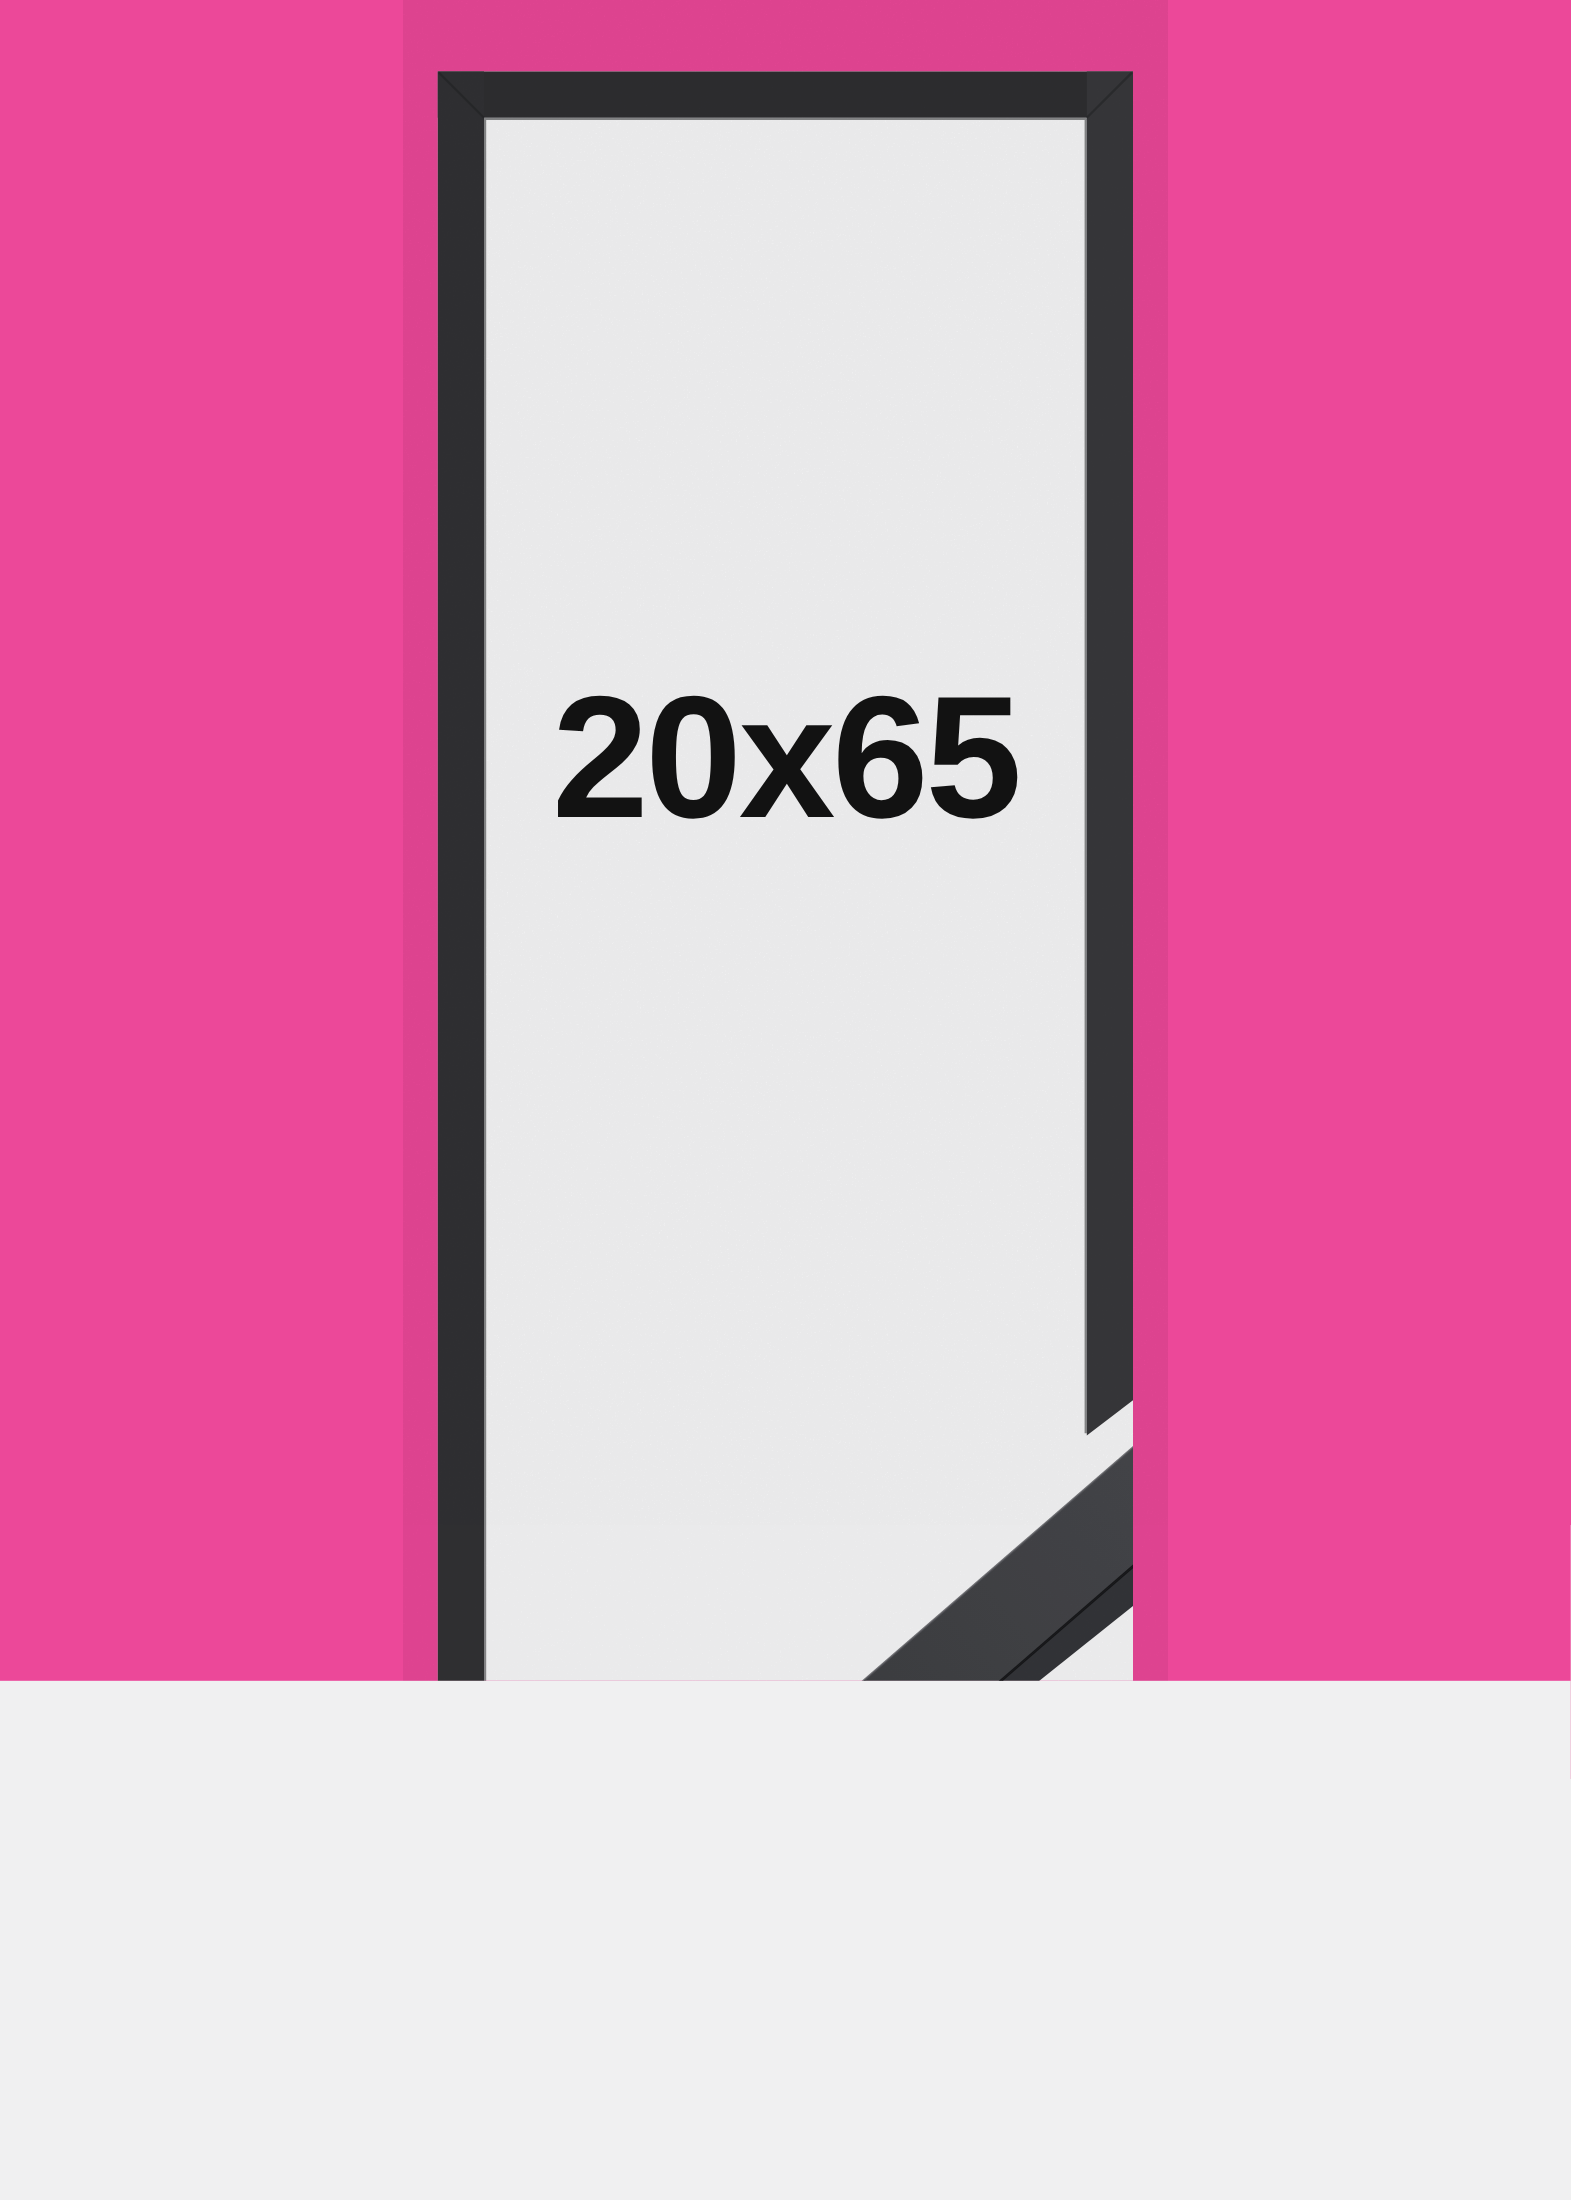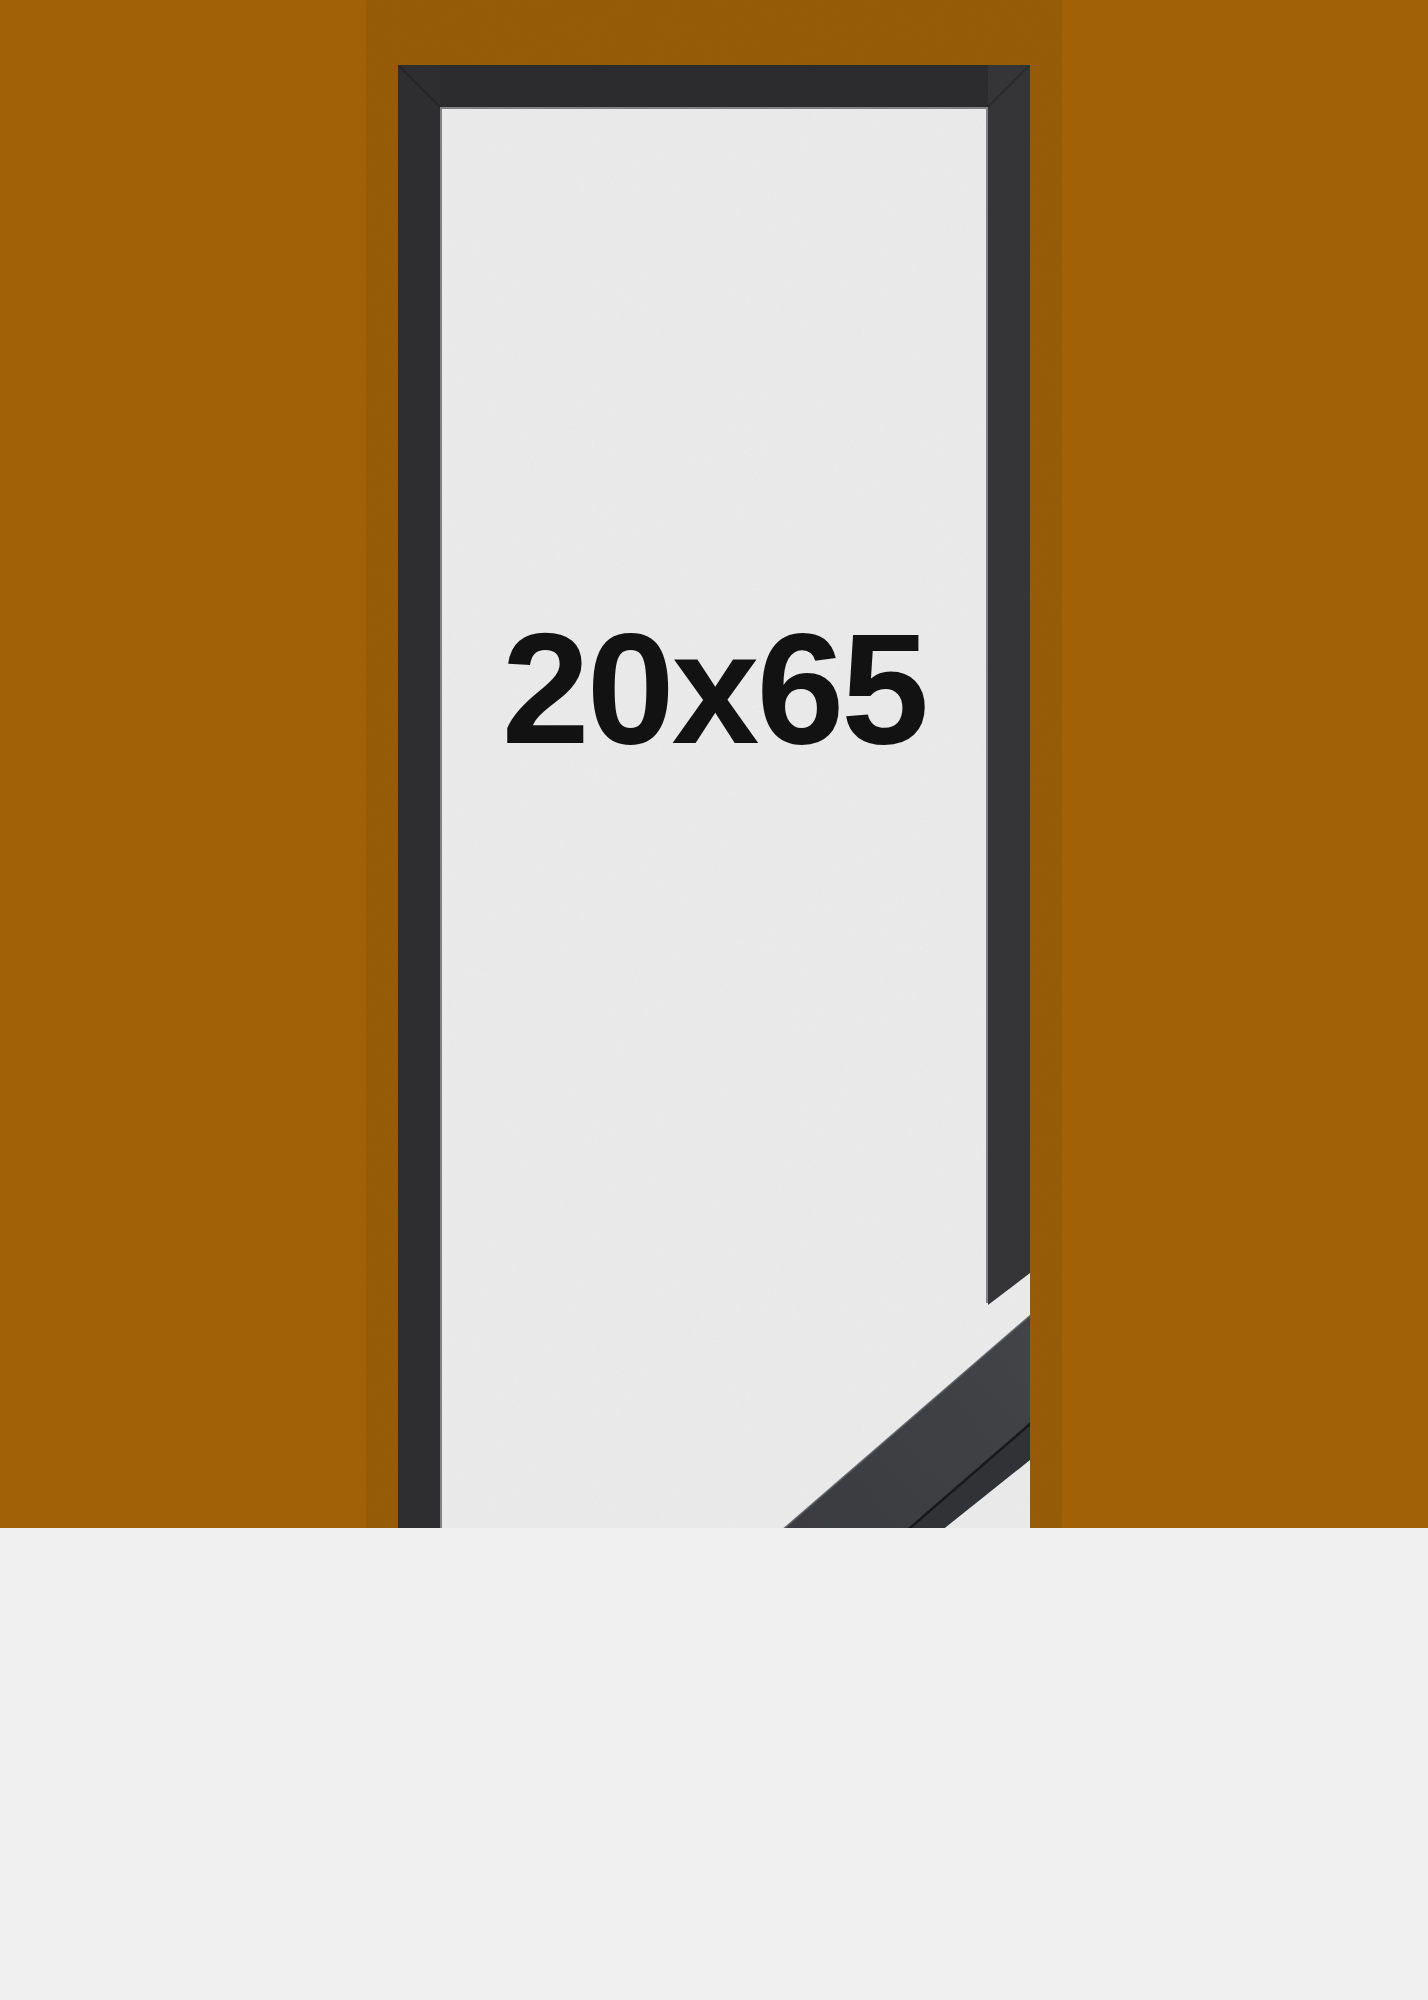--- a/index.html
+++ b/index.html
@@ -5,21 +5,21 @@
 <style>
   html,body{margin:0;padding:0;}
   body{
     width:1428px;height:2000px;
     font-family:"Liberation Sans", sans-serif;
     background:#f0f0f1;
   }
   .stage{
     position:relative;
     width:1428px;height:1528px;
-    background:#a16207;
+    background:#ec4899;
     overflow:hidden;
   }
   .stage svg{position:absolute;left:0;top:0;display:block;}
   text.size-label{
     font-family:"Liberation Sans","DejaVu Sans",sans-serif;
     font-weight:bold;
     letter-spacing:-3px;
   }
 </style>
 </head>

